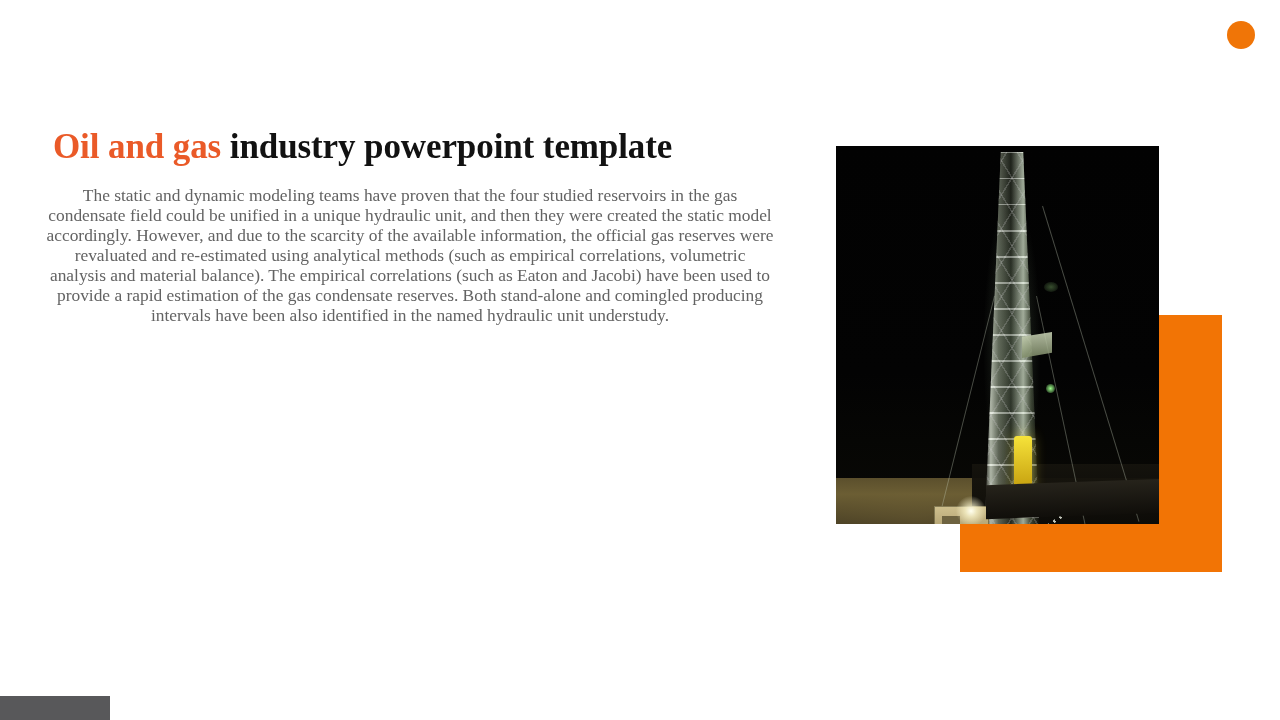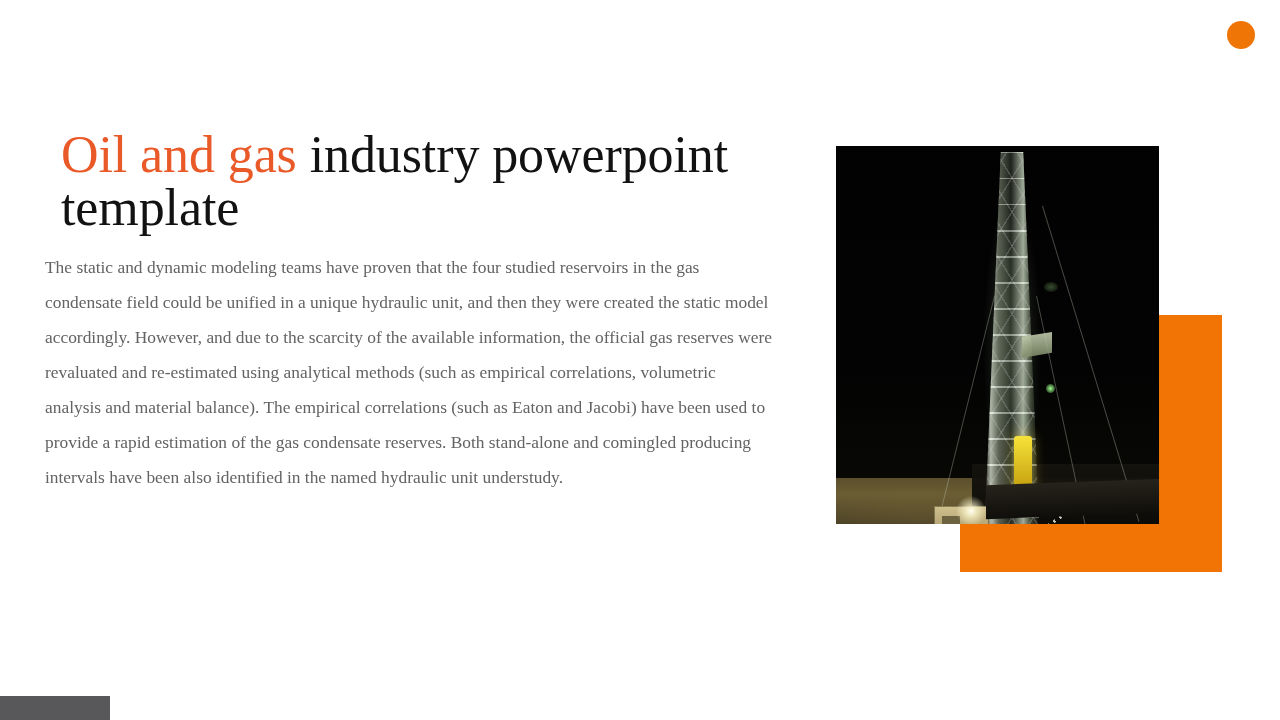--- a/index.html
+++ b/index.html
@@ -44,23 +44,23 @@
 
   
   .text-col {
     position: absolute;
     left: 45px;
     top: 112px;
     width: 740px;
   }
 
   .slide-title {
-    margin: 16px;
-    font-weight: normal;
-    font-size: 52px;
+    margin: 8px;
+    font-weight: bold;
+    font-size: 35px;
     line-height: 53px;
     color: #121212;
     letter-spacing: -0.1px;
   }
   .slide-title .accent {
     color: #EA5A28;
   }
 
   .section-heading {
     margin: 32px 0 0 0;
@@ -69,24 +69,24 @@
     line-height: 34px;
     color: #1a1a1a;
   }
   .section-heading .accent {
     color: #ED7014;
   }
 
   .body-copy {
     margin: 12px 0 0 0;
     font-size: 17.4px;
-    line-height: 35px;
+    line-height: 20px;
     color: #636363;
     width: 730px;
-    text-align: left;
+    text-align: center;
   }
 
   
   .accent-block {
     position: absolute;
     left: 960px;
     top: 315px;
     width: 262px;
     height: 257px;
     background: #F27405;

